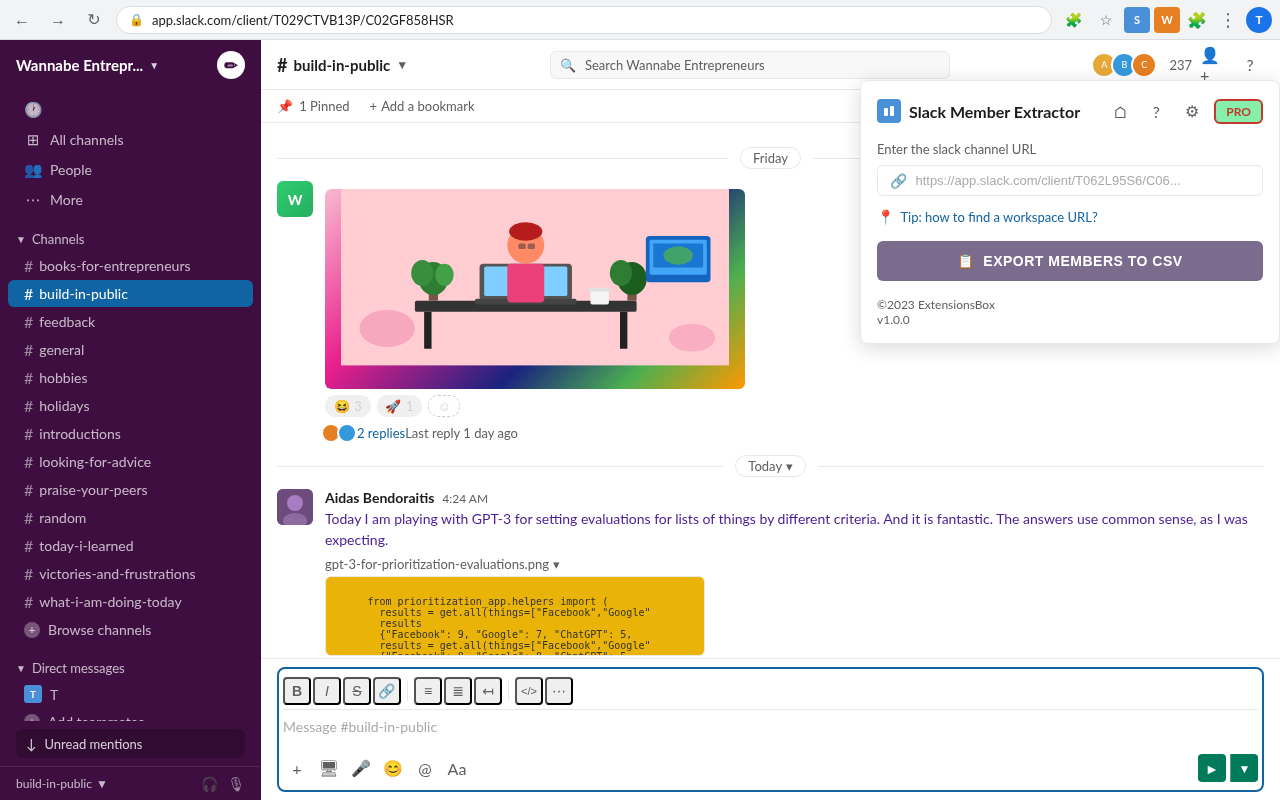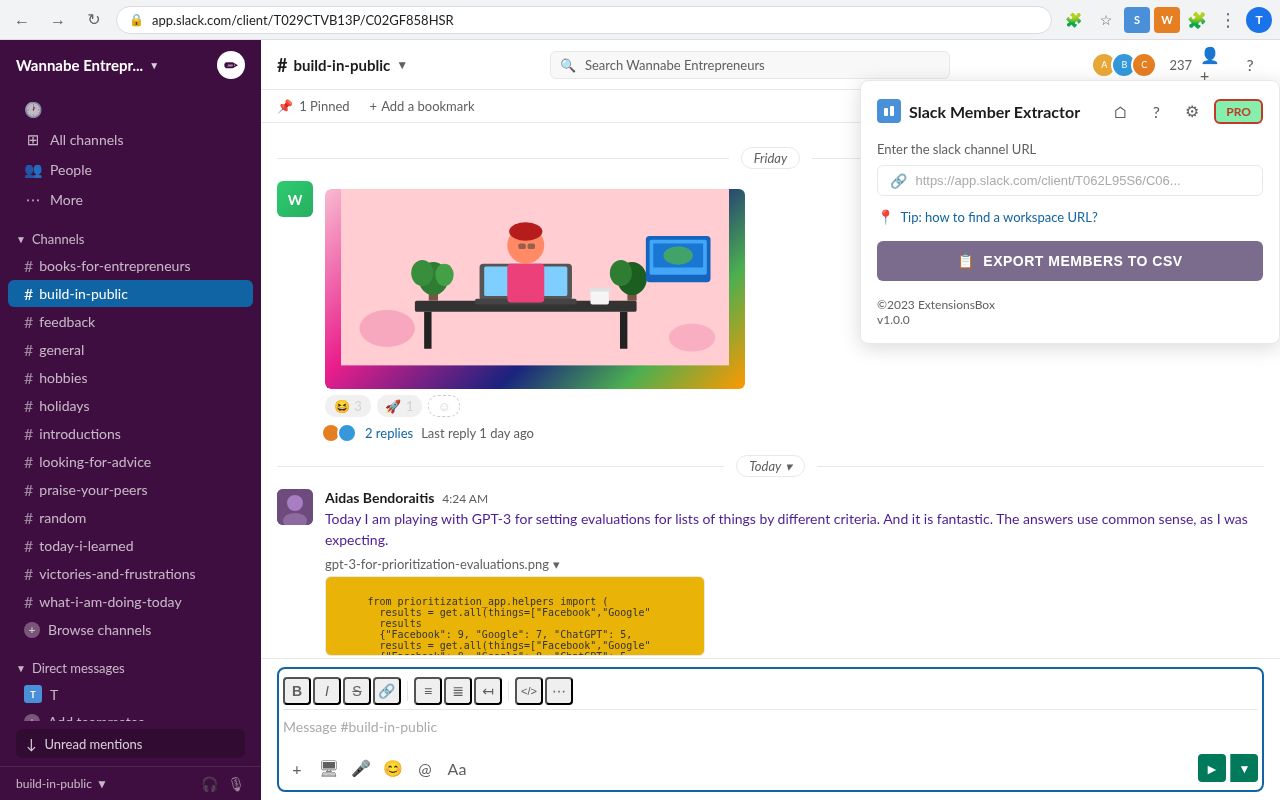--- a/index.html
+++ b/index.html
@@ -66,37 +66,37 @@
     .member-count { font-size: 13px; color: #616061; display: flex; align-items: center; gap: 4px; margin-left: 4px; cursor: pointer; }
     .topbar-icon-btn { width: 28px; height: 28px; border-radius: 4px; display: flex; align-items: center; justify-content: center; color: #616061; cursor: pointer; font-size: 16px; }
 
     
     .pinned-bar { padding: 6px 16px; border-bottom: 1px solid #e8e8e8; display: flex; align-items: center; gap: 12px; background: white; flex-shrink: 0; }
     .pinned-item { display: flex; align-items: center; gap: 6px; color: #616061; font-size: 13px; cursor: pointer; }
     .bookmark-btn { display: flex; align-items: center; gap: 4px; color: #616061; font-size: 13px; cursor: pointer; padding: 2px 8px; border-radius: 4px; }
 
     
     .chat-area { flex: 1; overflow-y: auto; padding: 16px 0; }
-    .day-divider { display: flex; align-items: center; padding: 8px 16px; gap: 12px; font-style: italic; }
+    .day-divider { display: flex; align-items: center; padding: 8px 16px; gap: 12px; }
     .day-divider-line { flex: 1; height: 1px; background: #e8e8e8; }
     .day-divider-label { font-size: 13px; color: #616061; background: white; padding: 2px 12px; border: 1px solid #e8e8e8; border-radius: 12px; cursor: pointer; display: flex; align-items: center; gap: 4px; }
     .message-group { padding: 4px 16px; display: flex; gap: 12px; }
     .avatar-col { flex-shrink: 0; }
     .msg-avatar-placeholder { width: 36px; height: 36px; border-radius: 6px; background: linear-gradient(135deg, #6b5b95, #9b59b6); display: flex; align-items: center; justify-content: center; color: white; font-size: 14px; font-weight: bold; }
     .message-content { flex: 1; }
     .message-header { display: flex; align-items: baseline; gap: 8px; margin-bottom: 2px; }
     .message-author { font-weight: 700; font-size: 14px; color: #1d1c1d; cursor: pointer; }
     .message-time { font-size: 12px; color: #616061; }
     .message-text { font-size: 14px; color: #4c1d95; line-height: 1.5; }
     .message-image { margin-top: 8px; max-width: 500px; border-radius: 6px; overflow: hidden; }
     .message-image-placeholder { width: 420px; height: 200px; background: linear-gradient(135deg, #f8bbd0 0%, #e91e8c 30%, #1a237e 60%, #4caf50 80%, #ff9800 100%); border-radius: 6px; display: flex; align-items: flex-end; justify-content: flex-start; padding: 16px; }
     .reactions { display: flex; gap: 6px; margin-top: 6px; }
     .reaction { display: flex; align-items: center; gap: 4px; background: #f0f0f0; border-radius: 10px; padding: 2px 8px; font-size: 13px; cursor: pointer; border: 1px solid transparent; }
     .reaction-add { background: transparent; border: 1px dashed #ccc; }
-    .replies-btn { display: flex; align-items: center; gap: 8px; margin-top: 6px; font-size: 13px; color: #1264a3; cursor: pointer; }
+    .replies-btn { display: flex; align-items: center; margin-top: 6px; font-size: 13px; color: #1264a3; cursor: pointer; }
     .reply-avatars { display: flex; }
     .reply-avatar { width: 20px; height: 20px; border-radius: 50%; border: 2px solid white; margin-left: -4px; }
     .reply-avatar-1 { background: #e67e22; }
     .reply-avatar-2 { background: #3498db; }
     .last-reply { color: #616061; font-size: 13px; }
     .message-file { margin-top: 6px; }
     .file-name { font-size: 13px; color: #616061; display: flex; align-items: center; gap: 4px; }
     .file-preview { width: 380px; height: 80px; background: #eab308; border: 1px solid #e8e8e8; border-radius: 6px; margin-top: 4px; display: flex; align-items: center; justify-content: center; overflow: hidden; }
     .code-preview { font-family: monospace; font-size: 10px; color: #333; padding: 8px; white-space: pre; overflow: hidden; height: 100%; }
 

